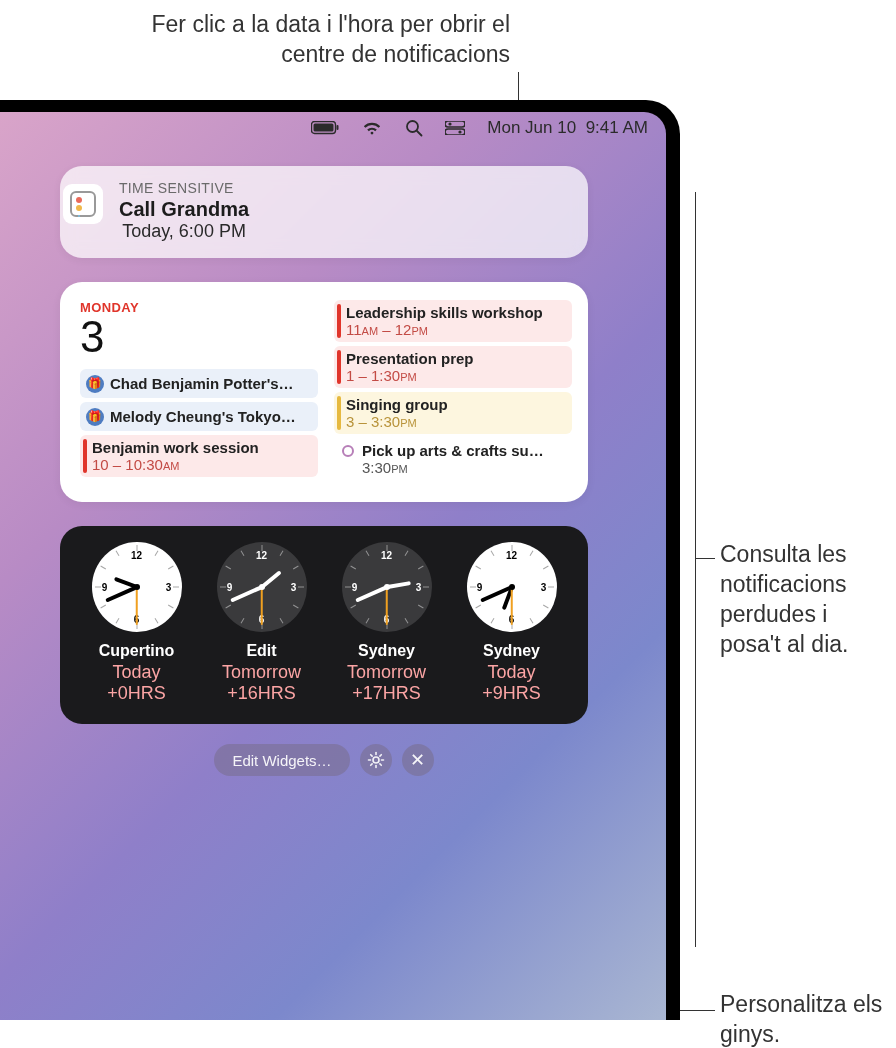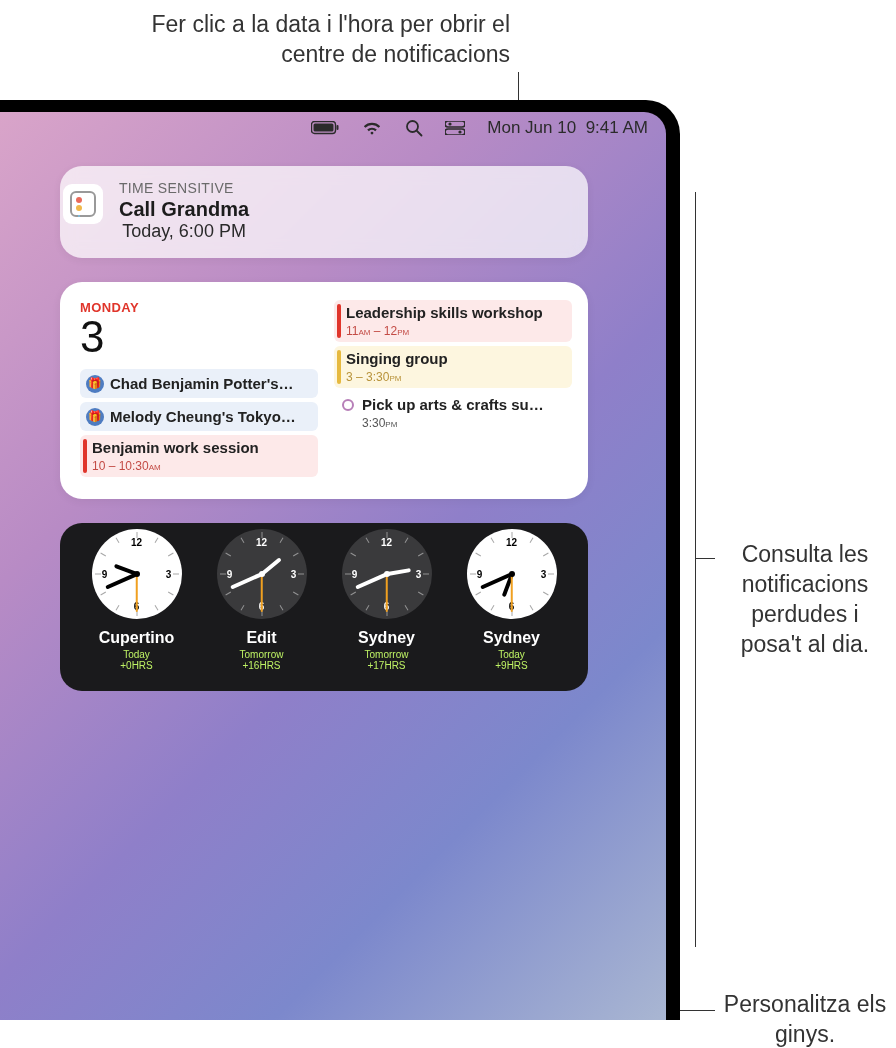--- a/index.html
+++ b/index.html
@@ -1,18 +1,18 @@
 <!DOCTYPE html>
 <html><head>
 <meta charset="utf-8">
 <style>
 * { margin: 0; padding: 0; box-sizing: border-box; font-family: -apple-system, "Helvetica Neue", Arial, sans-serif; }
 body { background: #fff; width: 896px; height: 1048px; position: relative; }
 
-.callout { position: absolute; color: #333; font-size: 23px; line-height: 1.3; text-align: center; }
+.callout { position: absolute; color: #333; font-size: 23px; line-height: 1.3; }
 .callout-top { top: 10px; left: 90px; width: 420px; text-align: right; }
 .callout-right1 { top: 540px; left: 720px; width: 170px; }
 .callout-right2 { top: 990px; left: 720px; width: 170px; }
 
 .leader { position: absolute; background: #333; }
 .leader-top { top: 72px; left: 518px; width: 1px; height: 72px; }
 .leader-r1a { top: 192px; left: 695px; width: 1px; height: 755px; }
 .leader-r1b { top: 558px; left: 695px; width: 20px; height: 1px; }
 .leader-r2a { top: 960px; left: 378px; width: 1px; height: 50px; }
 .leader-r2b { top: 1010px; left: 378px; width: 337px; height: 1px; }
@@ -35,46 +35,46 @@
 .notif-body .title { font-size: 20px; font-weight: 700; color: #1c1c1c; }
 .notif-body .time { font-size: 18px; color: #2a2a2a; text-align: center; }
 
 .cal { background: #fff; border-radius: 22px; padding: 18px 16px 18px 20px; margin-bottom: 24px; box-shadow: 0 2px 10px rgba(0,0,0,0.06); }
 .cal-grid { display: grid; grid-template-columns: 1fr 1fr; gap: 16px 16px; }
 .cal-day-label { font-size: 13px; text-transform: uppercase; letter-spacing: .4px; color: #e0352b; font-weight: 600; }
 .cal-day-num { font-size: 44px; font-weight: 400; color: #111; line-height: 1; margin-bottom: 10px; }
 .event { position: relative; padding: 4px 8px 4px 12px; margin-bottom: 4px; border-radius: 6px; font-size: 15px; overflow: hidden; white-space: nowrap; text-overflow: ellipsis; }
 .event .bar { position: absolute; left: 3px; top: 4px; bottom: 4px; width: 4px; border-radius: 3px; }
 .event .et { font-weight: 700; color: #222; display: block; overflow: hidden; text-overflow: ellipsis; }
-.event .etm { font-size: 12px; color: #555; }
+.event .etm { font-size: 15px; color: #555; }
 .event.bd { background: #eaf0f9; color: #1c1c1c; font-weight: 600; padding: 6px 8px 6px 30px; }
 .event.bd .giftwrap { position: absolute; left: 6px; top: 50%; transform: translateY(-50%); width: 18px; height: 18px; border-radius: 50%; background: #4e7cc1; display: flex; align-items: center; justify-content: center; color: #fff; font-size: 11px; }
 .ev-red { background: #fde9e9; } .ev-red .bar { background: #e0352b; } .ev-red .etm { color: #c34b45; }
 .ev-yellow { background: #fdf6df; } .ev-yellow .bar { background: #e6b93f; } .ev-yellow .etm { color: #b8933a; }
 .ev-none { padding-left: 28px; }
 .ev-none .circ { position: absolute; left: 8px; top: 7px; width: 12px; height: 12px; border-radius: 50%; border: 2px solid #b77fb8; background: #fff; }
 .small-caps { font-variant: small-caps; }
 
-.clocks { background: #1a1a1c; border-radius: 22px; padding: 6px 14px 20px; display: flex; justify-content: space-between; }
+.clocks { background: #1a1a1c; border-radius: 22px; padding: 16px 14px 20px; display: flex; justify-content: space-between; }
 .clock { text-align: center; color: #fff; width: 25%; }
 .face { width: 90px; height: 90px; border-radius: 50%; margin: 0 auto 10px; position: relative; background: #fff; }
 .face.dark { background: #3a3a3c; }
 .face .center { position: absolute; left: 50%; top: 50%; width: 6px; height: 6px; background: #000; border-radius: 50%; transform: translate(-50%,-50%); z-index: 5; }
 .face.dark .center { background: #fff; }
 .tick { position: absolute; left: 50%; top: 3px; width: 1px; height: 6px; background: rgba(0,0,0,0.35); transform-origin: 0 42px; }
 .face.dark .tick { background: rgba(255,255,255,0.45); }
 .num { position: absolute; font-size: 10px; font-weight: 700; color: #000; transform: translate(-50%,-50%); }
 .face.dark .num { color: #fff; }
 .hand { position: absolute; left: 50%; bottom: 50%; transform-origin: bottom center; border-radius: 3px; }
 .hand.h { width: 4px; height: 24px; background: #000; }
 .hand.m { width: 4px; height: 34px; background: #000; }
 .hand.s { width: 1.5px; height: 38px; background: #f0a020; }
 .face.dark .hand.h, .face.dark .hand.m { background: #fff; }
 .city { font-size: 16px; font-weight: 700; margin-bottom: 2px; }
-.rel { font-size: 10px; color: #bef264; text-align: center; }
+.rel { font-size: 18px; color: #fca5a5; text-align: center; }
 
 .edit-row { display: flex; gap: 10px; justify-content: center; margin-top: 20px; }
 .pill { background: rgba(120,110,140,0.55); color: rgba(255,255,255,0.92); border-radius: 18px; height: 32px; display: flex; align-items: center; justify-content: center; font-size: 15px; font-weight: 500; padding: 0 18px; }
 .pill.round { width: 32px; padding: 0; }
 .pill svg { display: block; }
 .pill .x { font-size: 18px; line-height: 1; }
 </style>
 </head>
 <body>
 
@@ -147,20 +147,21 @@
                 </div>
                 <div class="event bd">
                   <span class="giftwrap">🎁</span>
                   <span class="et">Melody Cheung's Tokyo…</span>
                 </div>
                 <div class="event ev-red"><span class="bar"></span><span class="et">Benjamin work session</span><span class="etm">10 – 10:30<span class="small-caps">am</span></span></div>
               </div>
           </div>
           <div id="cal-right">
               <div class="event ev-red"><span class="bar"></span><span class="et">Leadership skills workshop</span><span class="etm">11<span class="small-caps">am</span> – 12<span class="small-caps">pm</span></span></div>
+              <div class="event ev-red"><span class="bar"></span><span class="et">Presentation prep</span><span class="etm">1 – 1:30<span class="small-caps">pm</span></span></div>
               <div class="event ev-yellow"><span class="bar"></span><span class="et">Singing group</span><span class="etm">3 – 3:30<span class="small-caps">pm</span></span></div>
               <div class="event ev-none"><span class="circ"></span><span class="et">Pick up arts &amp; crafts su…</span><span class="etm">3:30<span class="small-caps">pm</span></span></div>
             </div>
         </div>
       </div>
 
       <div class="clocks" id="clocks">
   <div class="clock">
     <div class="face ">
               <div class="tick" style="transform:rotate(0deg) translateX(-0.5px)"></div>
@@ -264,16 +265,37 @@
     <div class="hand m" style="transform:translateX(-50%) rotate(246deg)"></div>
     <div class="hand s" style="transform:translateX(-50%) rotate(180deg)"></div>
     <div class="center"></div>
             </div>
     <div class="city">Sydney</div>
     <div class="rel">Today</div>
     <div class="rel">+9HRS</div>
   </div>
         </div>
 
+      <div class="edit-row">
+        <div class="pill">Edit Widgets…</div>
+        <div class="pill round">
+          <svg width="18" height="18" viewBox="0 0 18 18">
+              <circle cx="9" cy="9" r="3" fill="none" stroke="rgba(255,255,255,0.9)" stroke-width="1.6"></circle>
+              <g stroke="rgba(255,255,255,0.9)" stroke-width="1.6" stroke-linecap="round">
+                <line x1="9" y1="1.5" x2="9" y2="3.5"></line>
+                <line x1="9" y1="14.5" x2="9" y2="16.5"></line>
+                <line x1="1.5" y1="9" x2="3.5" y2="9"></line>
+                <line x1="14.5" y1="9" x2="16.5" y2="9"></line>
+                <line x1="3.7" y1="3.7" x2="5.1" y2="5.1"></line>
+                <line x1="12.9" y1="12.9" x2="14.3" y2="14.3"></line>
+                <line x1="14.3" y1="3.7" x2="12.9" y2="5.1"></line>
+                <line x1="5.1" y1="12.9" x2="3.7" y2="14.3"></line>
+              </g>
+            </svg>
+        </div>
+        <div class="pill round">
+            <span class="x">✕</span>
+          </div>
+      </div>
 
     </div>
   </div>
 </div>
 
 </body></html>

